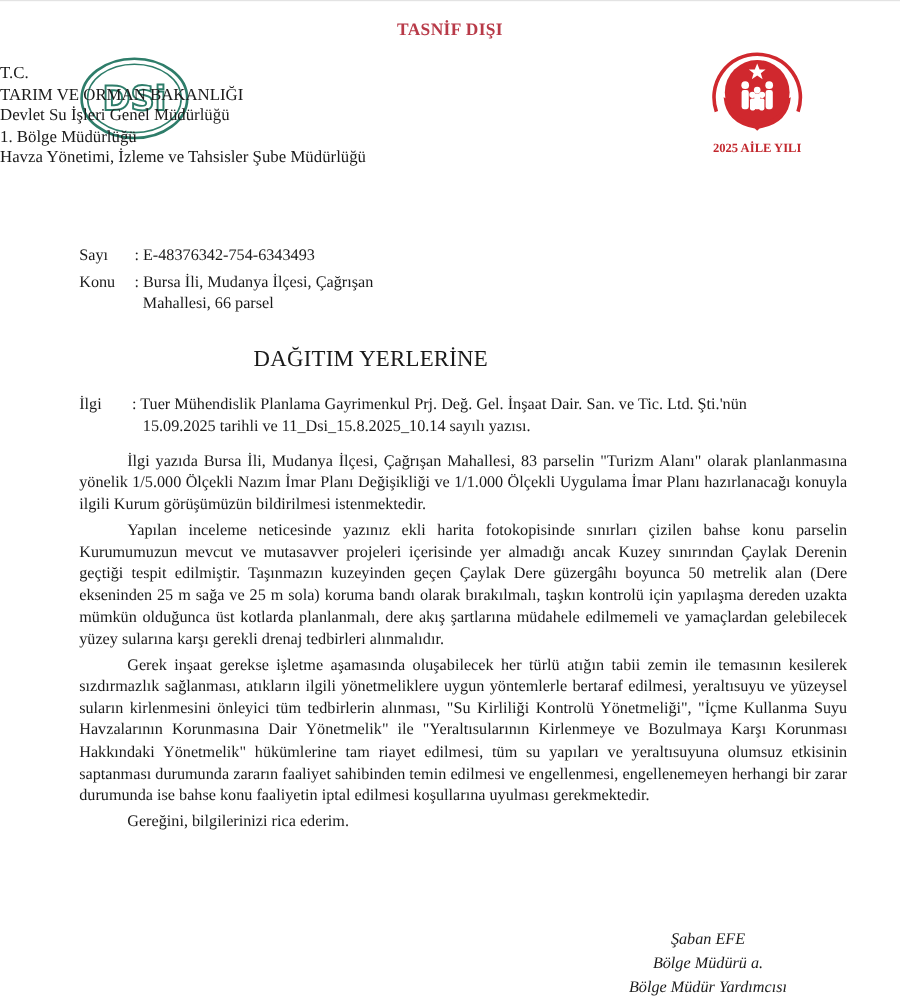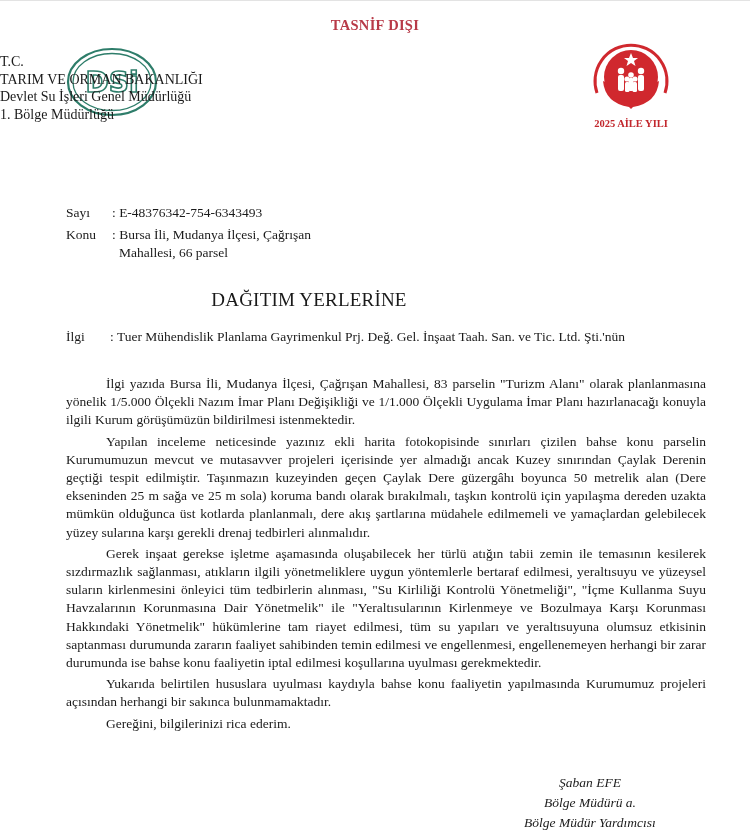--- a/index.html
+++ b/index.html
@@ -52,20 +52,21 @@
   <ellipse cx="46" cy="36" rx="44" ry="33" fill="none" stroke="#2e7d6a" stroke-width="2.2"></ellipse>
   <ellipse cx="46" cy="36" rx="39" ry="28.5" fill="none" stroke="#2e7d6a" stroke-width="1.3"></ellipse>
   <text x="46" y="46" text-anchor="middle" font-family="DejaVu Sans, sans-serif" font-size="28" font-weight="bold" fill="#ffffff" stroke="#2e7d6a" stroke-width="1.6">DSi</text>
 </svg>
 
 <div class="header">
   <span class="line">T.C.</span>
   <span class="line">TARIM VE ORMAN BAKANLIĞI</span>
   <span class="line">Devlet Su İşleri Genel Müdürlüğü</span>
   <span class="line">1. Bölge Müdürlüğü</span>
+  <span class="line">Havza Yönetimi, İzleme ve Tahsisler Şube Müdürlüğü</span>
 </div>
 
 <svg class="logo-aile" viewBox="0 0 96 98">
   <path d="M14 58 A36 36 0 1 1 82 58" fill="none" stroke="#d0282e" stroke-width="3"></path>
   <circle cx="48" cy="42" r="27" fill="#d0282e"></circle>
   <polygon points="48,18 50,23 55,23 51,26 52.5,31 48,28 43.5,31 45,26 41,23 46,23" fill="#ffffff"></polygon>
   <g fill="#ffffff">
     <circle cx="38" cy="36" r="3.2"></circle>
       <circle cx="58" cy="36" r="3.2"></circle>
     <circle cx="44" cy="44" r="2.6"></circle>
@@ -85,28 +86,28 @@
   <span class="lbl">Sayı</span><span class="val">: E-48376342-754-6343493</span>
 </div>
 <div class="meta" style="top:225px;">
   <span class="lbl">Konu</span><span class="val">: Bursa İli, Mudanya İlçesi, Çağrışan</span>
   <span class="cont">Mahallesi, 66 parsel</span>
 </div>
 
 <div class="title">DAĞITIM YERLERİNE</div>
 
 <div class="ilgi">
-  <span class="lbl">İlgi</span><span>: Tuer Mühendislik Planlama Gayrimenkul Prj. Değ. Gel. İnşaat Taah. San. ve Tic. Ltd. Şti.'nün</span>
+  <span class="lbl">İlgi</span><span>: Tuer Mühendislik Planlama Gayrimenkul Prj. Değ. Gel. İnşaat Dair. San. ve Tic. Ltd. Şti.'nün</span>
+  <span class="cont">15.09.2025 tarihli ve 11_Dsi_15.8.2025_10.14 sayılı yazısı.</span>
 </div>
 
 <div class="body">
   <p>İlgi yazıda Bursa İli, Mudanya İlçesi, Çağrışan Mahallesi, 83 parselin "Turizm Alanı" olarak planlanmasına yönelik 1/5.000 Ölçekli Nazım İmar Planı Değişikliği ve 1/1.000 Ölçekli Uygulama İmar Planı hazırlanacağı konuyla ilgili Kurum görüşümüzün bildirilmesi istenmektedir.</p>
   <p>Yapılan  inceleme  neticesinde yazınız ekli harita fotokopisinde sınırları çizilen bahse  konu parselin  Kurumumuzun mevcut ve mutasavver projeleri içerisinde yer almadığı  ancak Kuzey sınırından Çaylak Derenin geçtiği tespit edilmiştir. Taşınmazın kuzeyinden geçen Çaylak Dere güzergâhı boyunca 50 metrelik alan (Dere ekseninden 25 m sağa ve 25 m sola)  koruma bandı olarak bırakılmalı, taşkın kontrolü için yapılaşma dereden uzakta mümkün olduğunca üst kotlarda planlanmalı, dere akış şartlarına müdahele edilmemeli ve yamaçlardan gelebilecek yüzey sularına karşı gerekli drenaj tedbirleri alınmalıdır.</p>
   <p>Gerek inşaat gerekse işletme aşamasında oluşabilecek her türlü atığın tabii zemin ile temasının kesilerek sızdırmazlık sağlanması, atıkların ilgili yönetmeliklere uygun yöntemlerle bertaraf edilmesi, yeraltısuyu ve yüzeysel suların kirlenmesini önleyici tüm tedbirlerin alınması, "Su Kirliliği Kontrolü Yönetmeliği", "İçme Kullanma Suyu Havzalarının Korunmasına Dair Yönetmelik"  ile "Yeraltısularının Kirlenmeye ve Bozulmaya Karşı Korunması Hakkındaki Yönetmelik" hükümlerine tam riayet edilmesi, tüm su yapıları ve yeraltısuyuna olumsuz etkisinin saptanması durumunda zararın faaliyet sahibinden temin edilmesi ve engellenmesi, engellenemeyen herhangi bir zarar durumunda ise bahse konu faaliyetin iptal edilmesi koşullarına uyulması gerekmektedir.</p>
-  <p>Yukarıda belirtilen hususlara uyulması kaydıyla bahse konu faaliyetin yapılmasında Kurumumuz projeleri açısından herhangi bir sakınca bulunmamaktadır.</p>
   <p>Gereğini, bilgilerinizi rica ederim.</p>
 </div>
 
 <div class="sign">
   <span>Şaban EFE</span>
   <span>Bölge Müdürü a.</span>
   <span>Bölge Müdür Yardımcısı</span>
 </div>
 
 </body></html>

